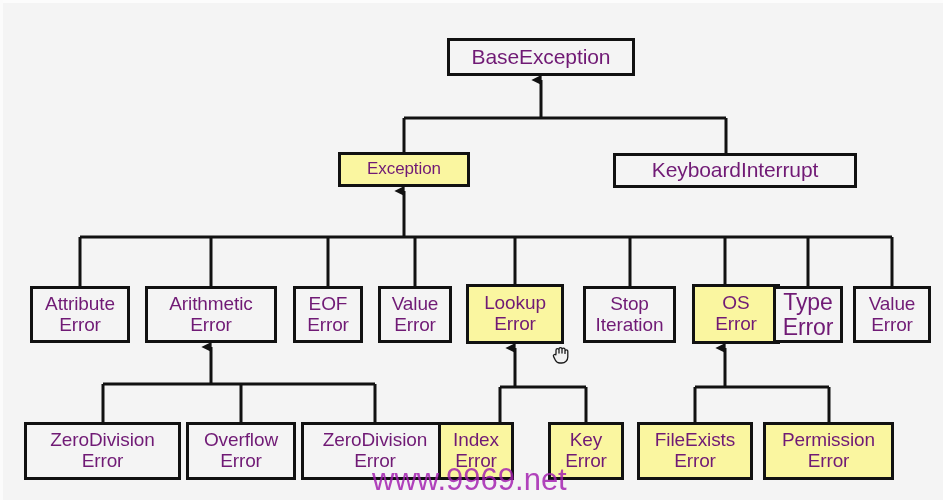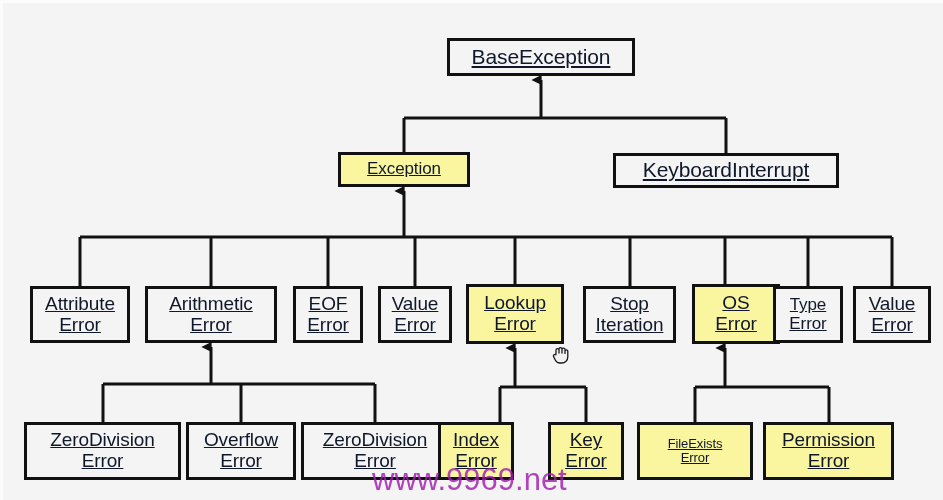--- a/index.html
+++ b/index.html
@@ -26,26 +26,25 @@
   }
   .node {
     position: absolute;
     box-sizing: border-box;
     border: 3px solid #111111;
     background: #f4f4f4;
     display: flex;
     flex-direction: column;
     align-items: center;
     justify-content: center;
-    color: #0f172a;
+    color: #701a75;
     line-height: 1.08;
     text-align: center;
     letter-spacing: -0.1px;
     z-index: 3;
-    text-decoration: underline;
   }
   .node.hl {
     background: #faf6a0;
   }
   .node .ln {
     display: block;
     white-space: nowrap;
   }
   .watermark {
     position: absolute;
@@ -123,21 +122,21 @@
       </g>
   </svg>
 
   <div id="node-layer">
       <div class="node" style="left: 447px; top: 38px; width: 188px; height: 38px; font-size: 21px;">
         <span class="ln">BaseException</span>
       </div>
       <div class="node hl" style="left: 338px; top: 152px; width: 132px; height: 35px; font-size: 17px;">
         <span class="ln">Exception</span>
       </div>
-      <div class="node" style="left: 613px; top: 153px; width: 226px; height: 35px; font-size: 21px;">
+      <div class="node" style="left: 613px; top: 153px; width: 244px; height: 35px; font-size: 21px;">
         <span class="ln">KeyboardInterrupt</span>
       </div>
       <div class="node" style="left: 30px; top: 286px; width: 100px; height: 57px; font-size: 19px;">
         <span class="ln">Attribute</span>
         <span class="ln">Error</span>
       </div>
       <div class="node" style="left: 145px; top: 286px; width: 132px; height: 57px; font-size: 19px;">
         <span class="ln">Arithmetic</span>
         <span class="ln">Error</span>
       </div>
@@ -154,21 +153,21 @@
         <span class="ln">Error</span>
       </div>
       <div class="node" style="left: 583px; top: 286px; width: 93px; height: 57px; font-size: 19px;">
         <span class="ln">Stop</span>
         <span class="ln">Iteration</span>
       </div>
       <div class="node hl" style="left: 692px; top: 284px; width: 88px; height: 60px; font-size: 19px;">
         <span class="ln">OS</span>
         <span class="ln">Error</span>
       </div>
-      <div class="node" style="left: 773px; top: 286px; width: 70px; height: 57px; font-size: 17px;">
+      <div class="node" style="left: 773px; top: 286px; width: 70px; height: 57px; font-size: 23px;">
         <span class="ln">Type</span>
         <span class="ln">Error</span>
       </div>
       <div class="node" style="left: 853px; top: 286px; width: 78px; height: 57px; font-size: 19px;">
         <span class="ln">Value</span>
         <span class="ln">Error</span>
       </div>
       <div class="node" style="left: 24px; top: 422px; width: 157px; height: 58px; font-size: 19px;">
         <span class="ln">ZeroDivision</span>
         <span class="ln">Error</span>
@@ -182,21 +181,21 @@
         <span class="ln">Error</span>
       </div>
       <div class="node hl" style="left: 438px; top: 422px; width: 76px; height: 58px; font-size: 19px;">
         <span class="ln">Index</span>
         <span class="ln">Error</span>
       </div>
       <div class="node hl" style="left: 548px; top: 422px; width: 76px; height: 58px; font-size: 19px;">
         <span class="ln">Key</span>
         <span class="ln">Error</span>
       </div>
-      <div class="node hl" style="left: 637px; top: 422px; width: 116px; height: 58px; font-size: 13px;">
+      <div class="node hl" style="left: 637px; top: 422px; width: 116px; height: 58px; font-size: 19px;">
         <span class="ln">FileExists</span>
         <span class="ln">Error</span>
       </div>
       <div class="node hl" style="left: 763px; top: 422px; width: 131px; height: 58px; font-size: 19px;">
         <span class="ln">Permission</span>
         <span class="ln">Error</span>
       </div>
     </div>
 
   <div class="watermark" style="left: 372px; top: 462px;">www.9969.net</div>

